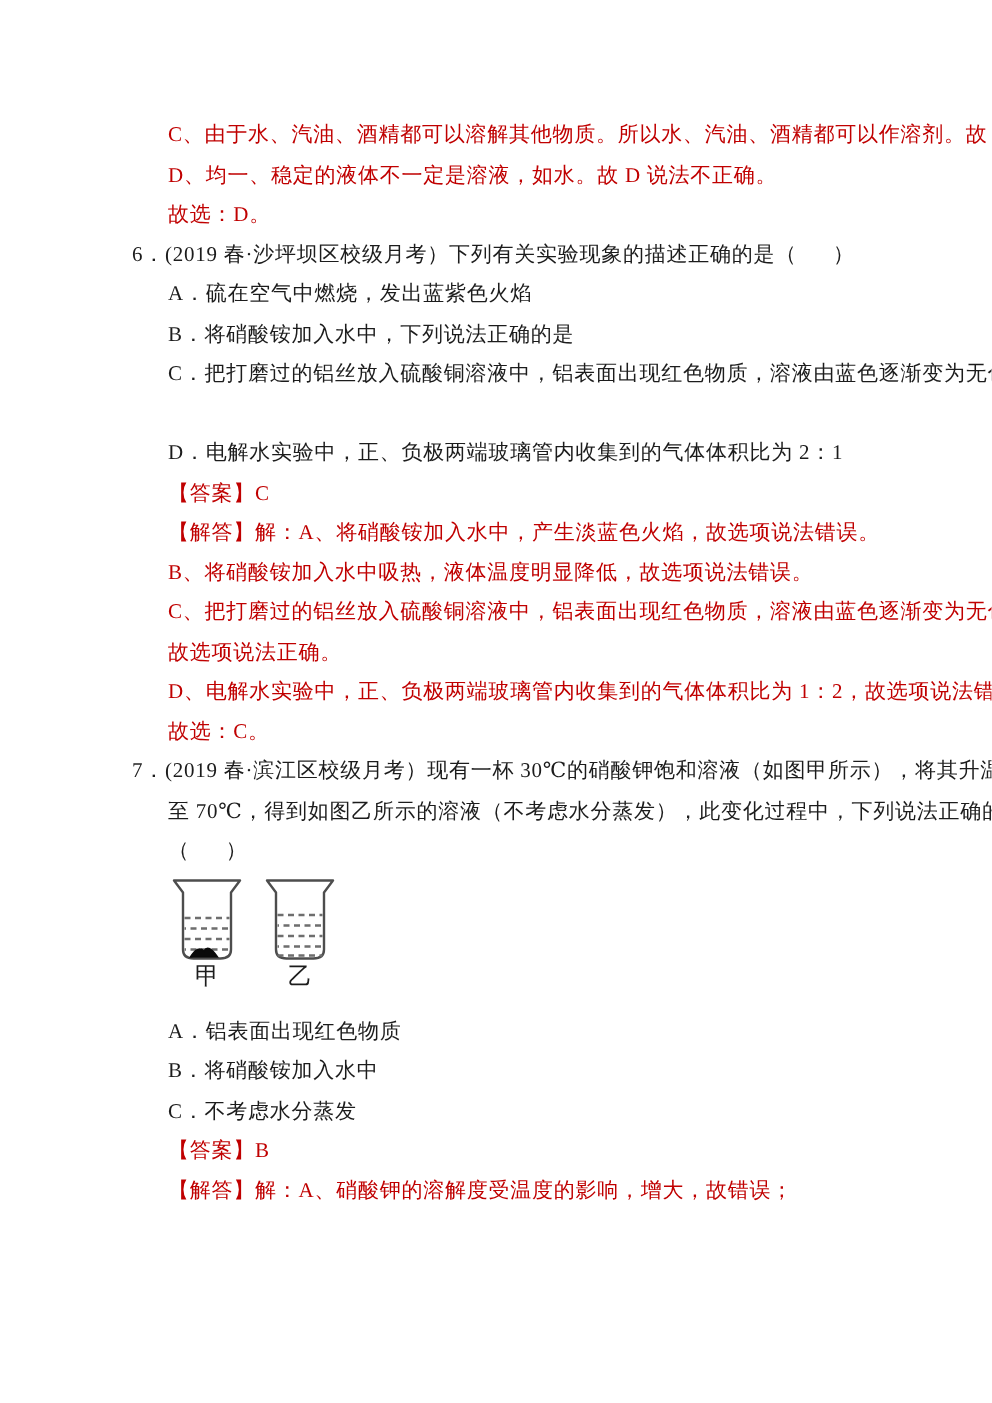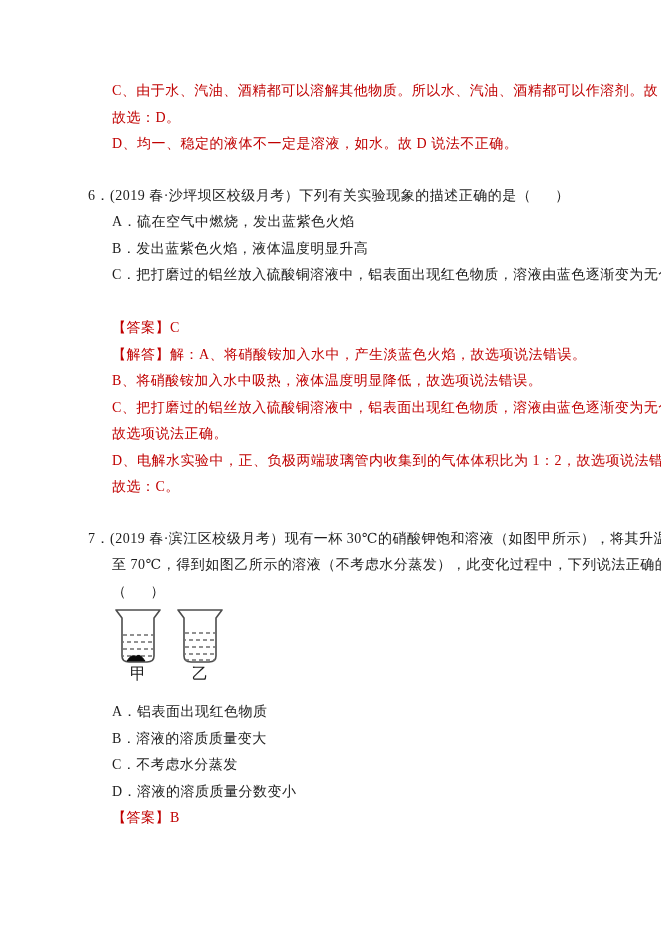--- a/index.html
+++ b/index.html
@@ -20,21 +20,21 @@
     color: #1c1c1c;
     padding-top: 78px;
     box-sizing: border-box;
   }
   .line {
     height: 26.5px;
     line-height: 26.5px;
     white-space: pre;
     letter-spacing: 0.5px;
   }
-  .ind-num  { margin-left: 88px; margin-top: 25px; }
+  .ind-num  { margin-left: 88px; }
   .ind-body { margin-left: 112px; }
   .red { color: #c00000; }
   .figure-block {
     height: 94px;
     margin-left: 110px;
     position: relative;
   }
   .figure-block svg { display: block; }
   .beaker-outline {
     fill: none;
@@ -55,27 +55,28 @@
     fill: #1c1c1c;
   }
 </style>
 </head>
 <body>
 
 <div class="page">
 
   <div id="lines-top">
       <div class="line ind-body red">C、由于水、汽油、酒精都可以溶解其他物质。所以水、汽油、酒精都可以作溶剂。故 C</div>
+      <div class="line ind-body red">D、均一、稳定的液体不一定是溶液，如水。故 D 说法不正确。</div>
       <div class="line ind-body red">故选：D。</div>
-      <div class="line ind-body red">D、均一、稳定的液体不一定是溶液，如水。故 D 说法不正确。</div>
       <div class="line ind-num">6．(2019 春·沙坪坝区校级月考）下列有关实验现象的描述正确的是（      ）</div>
       <div class="line ind-body">A．硫在空气中燃烧，发出蓝紫色火焰</div>
-      <div class="line ind-body">B．发出蓝紫色火焰，液体温度明显升高</div>
+      <div class="line ind-body">B．将硝酸铵加入水中，下列说法正确的是</div>
       <div class="line ind-body">C．把打磨过的铝丝放入硫酸铜溶液中，铝表面出现红色物质，溶液由蓝色逐渐变为无色</div>
       <div class="line ind-body"></div>
+      <div class="line ind-body">D．电解水实验中，正、负极两端玻璃管内收集到的气体体积比为 2：1</div>
       <div class="line ind-body red">【答案】C</div>
       <div class="line ind-body red">【解答】解：A、将硝酸铵加入水中，产生淡蓝色火焰，故选项说法错误。</div>
       <div class="line ind-body red">B、将硝酸铵加入水中吸热，液体温度明显降低，故选项说法错误。</div>
       <div class="line ind-body red">C、把打磨过的铝丝放入硫酸铜溶液中，铝表面出现红色物质，溶液由蓝色逐渐变为无色，</div>
       <div class="line ind-body red">故选项说法正确。</div>
       <div class="line ind-body red">D、电解水实验中，正、负极两端玻璃管内收集到的气体体积比为 1：2，故选项说法错误。</div>
       <div class="line ind-body red">故选：C。</div>
       <div class="line ind-num">7．(2019 春·滨江区校级月考）现有一杯 30℃的硝酸钾饱和溶液（如图甲所示），将其升温</div>
       <div class="line ind-body">至 70℃，得到如图乙所示的溶液（不考虑水分蒸发），此变化过程中，下列说法正确的是</div>
       <div class="line ind-body">（      ）</div>
@@ -105,19 +106,19 @@
           <path class="liquid-dash" d="M7,45 H37" stroke-dasharray="4 3" stroke-dashoffset="3"></path>
           <path class="liquid-dash" d="M7,51 H37" stroke-dasharray="4 3"></path>
         </g>
         <text class="beaker-label" x="22" y="70" text-anchor="middle">乙</text>
       </g>
     </svg>
   </div>
 
   <div id="lines-bottom">
       <div class="line ind-body">A．铝表面出现红色物质</div>
-      <div class="line ind-body">B．溶液的溶质质量变大</div>
+      <div class="line ind-body">B．将硝酸铵加入水中</div>
       <div class="line ind-body">C．不考虑水分蒸发</div>
-      <div class="line ind-body">D．溶液的溶质质量分数变小</div>
       <div class="line ind-body red">【答案】B</div>
+      <div class="line ind-body red">【解答】解：A、硝酸钾的溶解度受温度的影响，增大，故错误；</div>
     </div>
 
 </div>
 
 </body></html>

